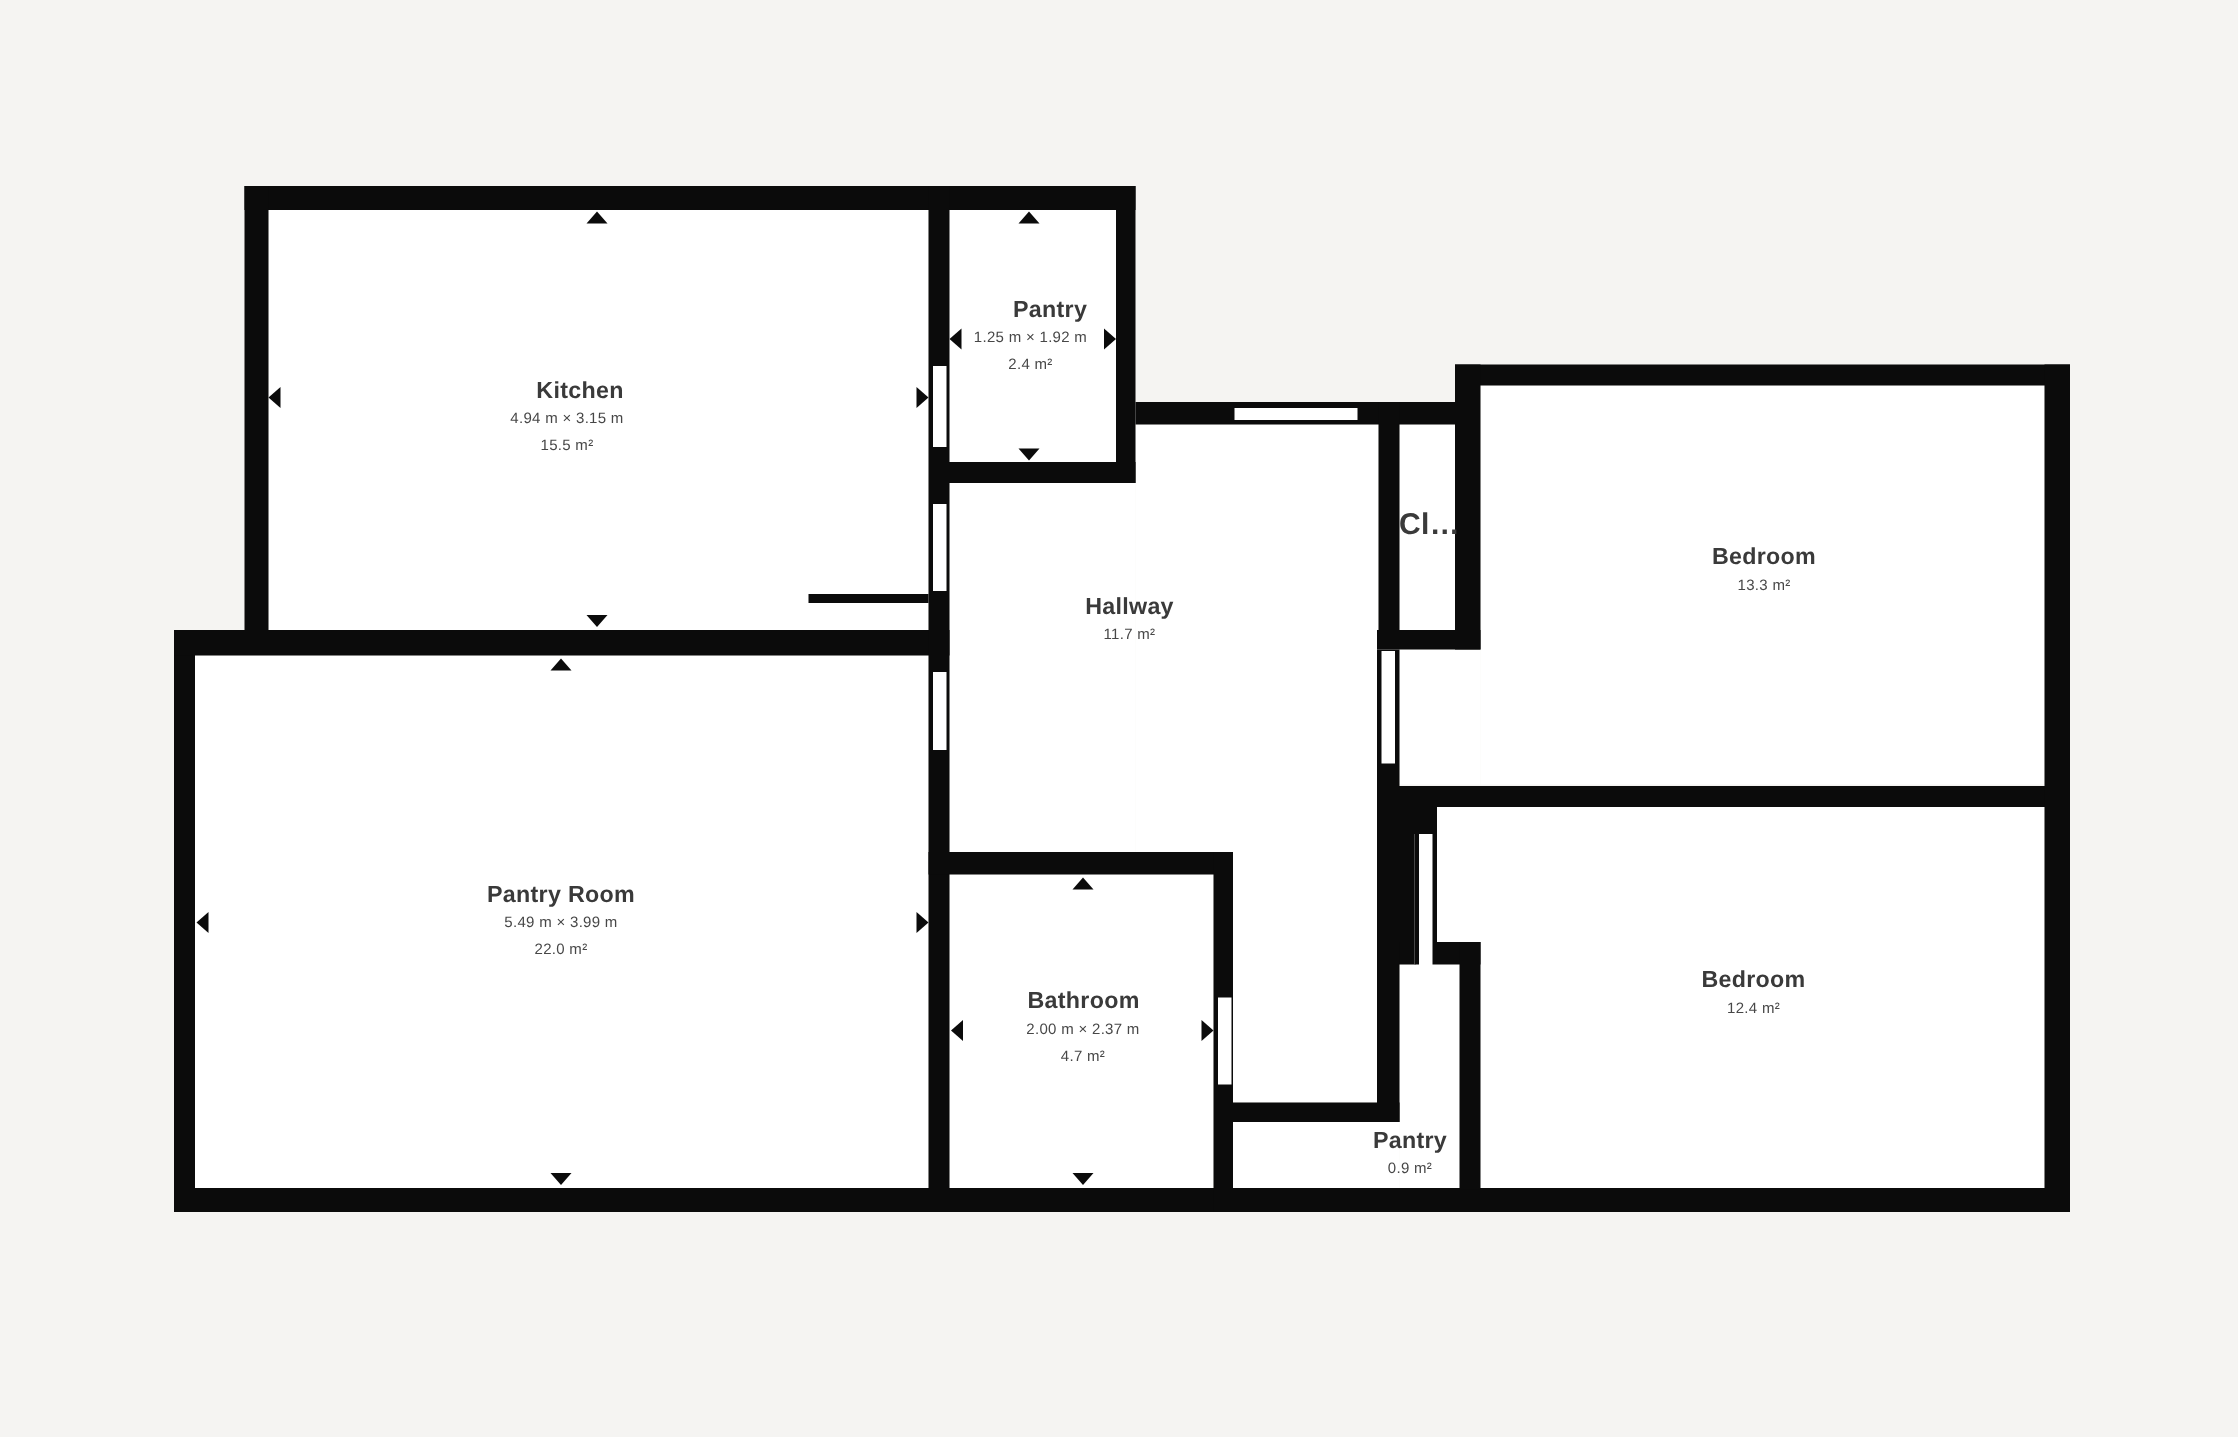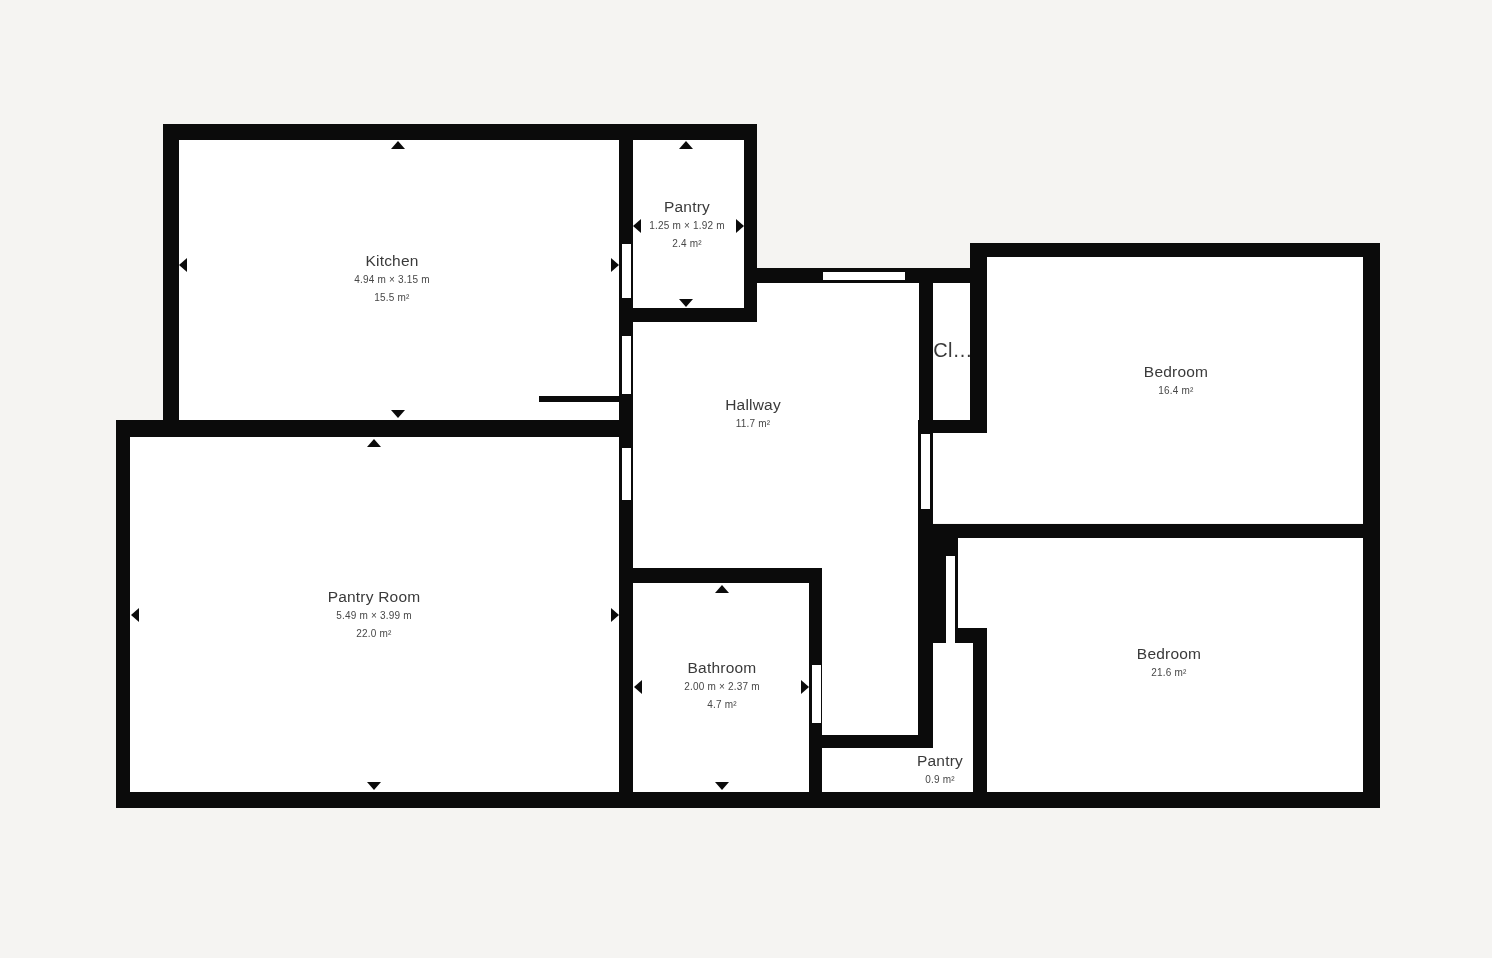--- a/index.html
+++ b/index.html
@@ -11,21 +11,21 @@
   .leaf-line { position:absolute; background:var(--wall,#0b0b0b); }
   .leaf-closet { position:absolute; background:var(--floor,#ffffff);
                  border-left:3px solid var(--wall,#0b0b0b); border-right:3px solid var(--wall,#0b0b0b);
                  box-sizing:border-box; }
   .arrow { position:absolute; width:0; height:0; }
   .arrow.up    { border-left:7px solid transparent; border-right:7px solid transparent; border-bottom:8px solid var(--wall,#0b0b0b); }
   .arrow.down  { border-left:7px solid transparent; border-right:7px solid transparent; border-top:8px solid var(--wall,#0b0b0b); }
   .arrow.left  { border-top:7px solid transparent; border-bottom:7px solid transparent; border-right:8px solid var(--wall,#0b0b0b); }
   .arrow.right { border-top:7px solid transparent; border-bottom:7px solid transparent; border-left:8px solid var(--wall,#0b0b0b); }
   .room-label { position:absolute; transform:translateX(-50%); text-align:center; white-space:nowrap; }
-  .room-name { font-size:15.5px; line-height:19px; font-weight:400; color:var(--name,#3a3a3a); margin-bottom:1px; letter-spacing:.2px; }
+  .room-name { font-size:15.5px; line-height:19px; font-weight:700; color:var(--name,#3a3a3a); margin-bottom:1px; letter-spacing:.2px;text-align:right; }
   .room-name.small { font-size:20px; }
   .room-meta { font-size:10px; line-height:18px; color:var(--meta,#474747); letter-spacing:.2px; }
 </style>
 </head>
 <body>
 
 <div class="plan">
 
   <div class="floor" style="left:179px;top:140px;width:440px;height:280px;"></div>
   <div class="floor" style="left:630px;top:140px;width:114px;height:168px;"></div>
@@ -88,21 +88,21 @@
   <div class="arrow up" style="left:367px;top:439px;"></div>
   <div class="arrow down" style="left:367px;top:782px;"></div>
   <div class="arrow left" style="left:131px;top:608px;"></div>
   <div class="arrow right" style="left:611px;top:608px;"></div>
 
   <div class="arrow up" style="left:715px;top:585px;"></div>
   <div class="arrow down" style="left:715px;top:782px;"></div>
   <div class="arrow left" style="left:634px;top:680px;"></div>
   <div class="arrow right" style="left:801px;top:680px;"></div>
 
-  <div class="room-label" style="left:392px;top:251px;">
+  <div class="room-label" style="left:378px;top:251px;">
     <div class="room-name">Kitchen</div>
     <div class="room-meta">4.94 m × 3.15 m</div>
     <div class="room-meta">15.5 m²</div>
   </div>
 
   <div class="room-label" style="left:687px;top:197px;">
     <div class="room-name">Pantry</div>
     <div class="room-meta">1.25 m × 1.92 m</div>
     <div class="room-meta">2.4 m²</div>
   </div>
@@ -111,21 +111,21 @@
     <div class="room-name">Hallway</div>
     <div class="room-meta">11.7 m²</div>
   </div>
 
   <div class="room-label" style="left:953px;top:341px;">
     <div class="room-name small">Cl…</div>
   </div>
 
   <div class="room-label" style="left:1176px;top:362px;">
     <div class="room-name">Bedroom</div>
-    <div class="room-meta">16.4 m²</div>
+    <div class="room-meta">13.3 m²</div>
   </div>
 
   <div class="room-label" style="left:374px;top:587px;">
     <div class="room-name">Pantry Room</div>
     <div class="room-meta">5.49 m × 3.99 m</div>
     <div class="room-meta">22.0 m²</div>
   </div>
 
   <div class="room-label" style="left:722px;top:658px;">
     <div class="room-name">Bathroom</div>
@@ -133,16 +133,16 @@
     <div class="room-meta">4.7 m²</div>
   </div>
 
   <div class="room-label" style="left:940px;top:751px;">
     <div class="room-name">Pantry</div>
     <div class="room-meta">0.9 m²</div>
   </div>
 
   <div class="room-label" style="left:1169px;top:644px;">
     <div class="room-name">Bedroom</div>
-    <div class="room-meta">21.6 m²</div>
+    <div class="room-meta">12.4 m²</div>
   </div>
 
 </div>
 
 </body></html>

